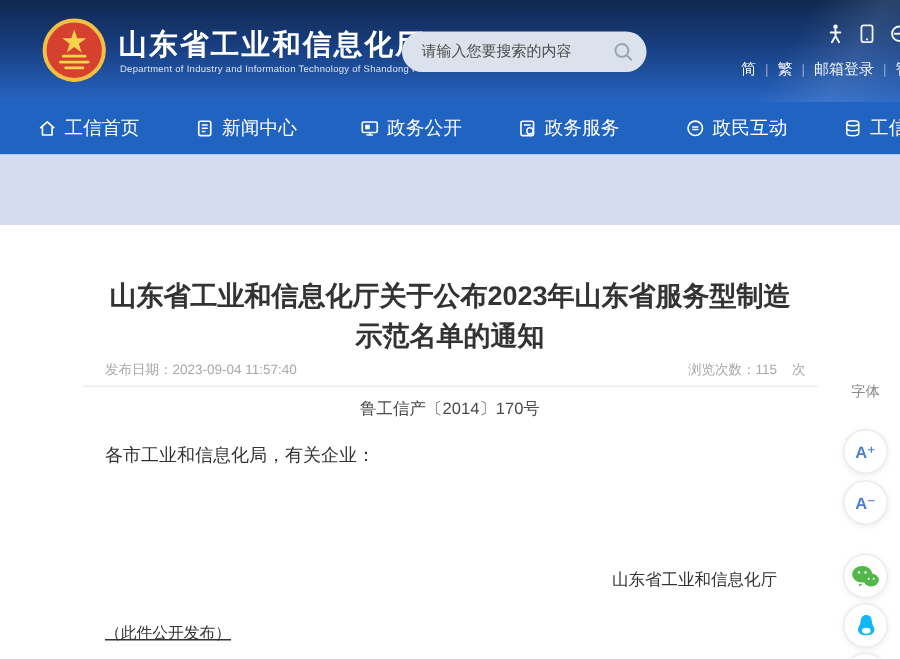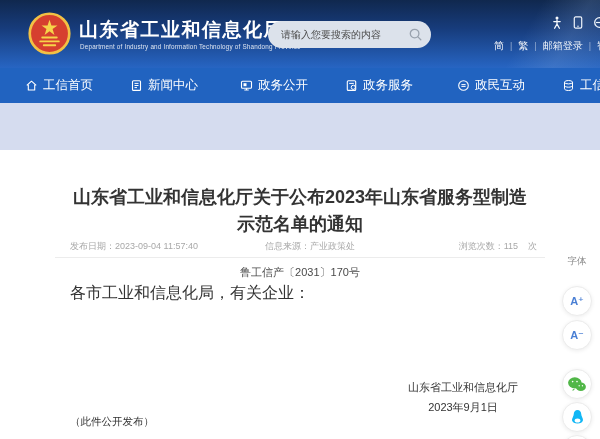--- a/index.html
+++ b/index.html
@@ -32,29 +32,29 @@
 
   
   .crumb-band { position:absolute; top:103px; left:0; width:600px; height:47px; background:#d5dcef; }
   .crumbs { position:absolute; left:30px; top:121px; display:flex; align-items:center; font-size:10.5px; color:#5e6470; }
   .crumbs .clink { cursor:pointer; }
   .crumbs .sep { margin:0 11px; color:#8b93a3; font-size:9px; }
 
   
   .main { position:absolute; top:150px; left:0; width:600px; height:289px; background:#fff; }
   .art-title { position:absolute; top:22px; left:66px; width:468px; text-align:center; font-size:18px; font-weight:bold; color:#333; line-height:27px;margin-top:12px; }
-  .meta { position:absolute; top:90px; left:70px; font-size:9px; color:#a8a8a8; display:flex; gap:67px; white-space:nowrap;justify-content:center; }
+  .meta { position:absolute; top:90px; left:70px; font-size:9px; color:#a8a8a8; display:flex; gap:20px; white-space:nowrap;justify-content:center; }
   .meta-views { position:absolute; top:90px; right:63px; font-size:9px; color:#a8a8a8; white-space:nowrap; }
   .meta-views .unit { margin-left:10px; }
   .divider { position:absolute; top:107px; left:55px; right:55px; border-top:1px solid #ececec; }
   .docnum { position:absolute; top:115px; left:0; width:100%; text-align:center; font-size:11px; color:#4a4a4a; }
-  .body-text { position:absolute; top:132px; left:70px; width:472px; font-size:16px; line-height:21px; color:#333; text-align:justify; }
+  .body-text { position:absolute; top:143px; left:70px; width:472px; font-size:12px; line-height:21px; color:#333; text-align:justify; }
   .body-text p.indent { text-indent:2em; }
   .signature { position:absolute; top:227px; right:82px; text-align:center; font-size:11px; color:#333; line-height:20px; }
-  .footnote { position:absolute; top:265px; left:70px; font-size:10.5px; color:#333; }
+  .footnote { position:absolute; top:265px; left:70px; font-size:10.5px; color:#333;text-decoration:underline; }
 
   
   .tool-label { position:absolute; left:560px; width:34px; text-align:center; font-size:9.5px; color:#8a8a8a; }
   .tool-btn { position:absolute; left:562px; width:30px; height:30px; border-radius:50%; background:#fff;
     border:1px solid #ececec; box-shadow:0 1px 4px rgba(0,0,0,.08); display:flex; align-items:center; justify-content:center; cursor:pointer; }
   .tool-btn.font { color:#4a7fd4; font-size:11px; font-weight:bold; }
 </style>
 </head>
 <body>
 
@@ -172,37 +172,35 @@
       <span class="sep">&gt;</span>
       <span class="clink">通知</span>
     </div>
   </div>
 
   <div class="main">
     <div class="art-title">山东省工业和信息化厅关于公布2023年山东省服务型制造示范名单的通知</div>
 
     <div class="meta">
       <span><span>发布日期：</span><span>2023-09-04 11:57:40</span></span>
-      <span><span>信息来源：</span><span>产业政策处</span></span>
     </div>
     <div class="meta-views">
       <span>浏览次数：</span><span>115</span><span class="unit">次</span>
     </div>
 
     <div class="divider"></div>
 
-    <div class="docnum">鲁工信产〔2031〕170号</div>
+    <div class="docnum">鲁工信产〔2014〕170号</div>
 
     <div class="body-text">
       <p>各市工业和信息化局，有关企业：</p>
     </div>
 
     <div class="signature">
       <div>山东省工业和信息化厅</div>
-      <div>2023年9月1日</div>
     </div>
 
     <div class="footnote">（此件公开发布）</div>
   </div>
 
   <div class="tool-label" style="top:255px">字体</div>
   <div class="tool-btn font" style="top:286px">A⁺</div>
   <div class="tool-btn font" style="top:320px">A⁻</div>
   <div class="tool-label" style="top:374px">分享</div>
 

